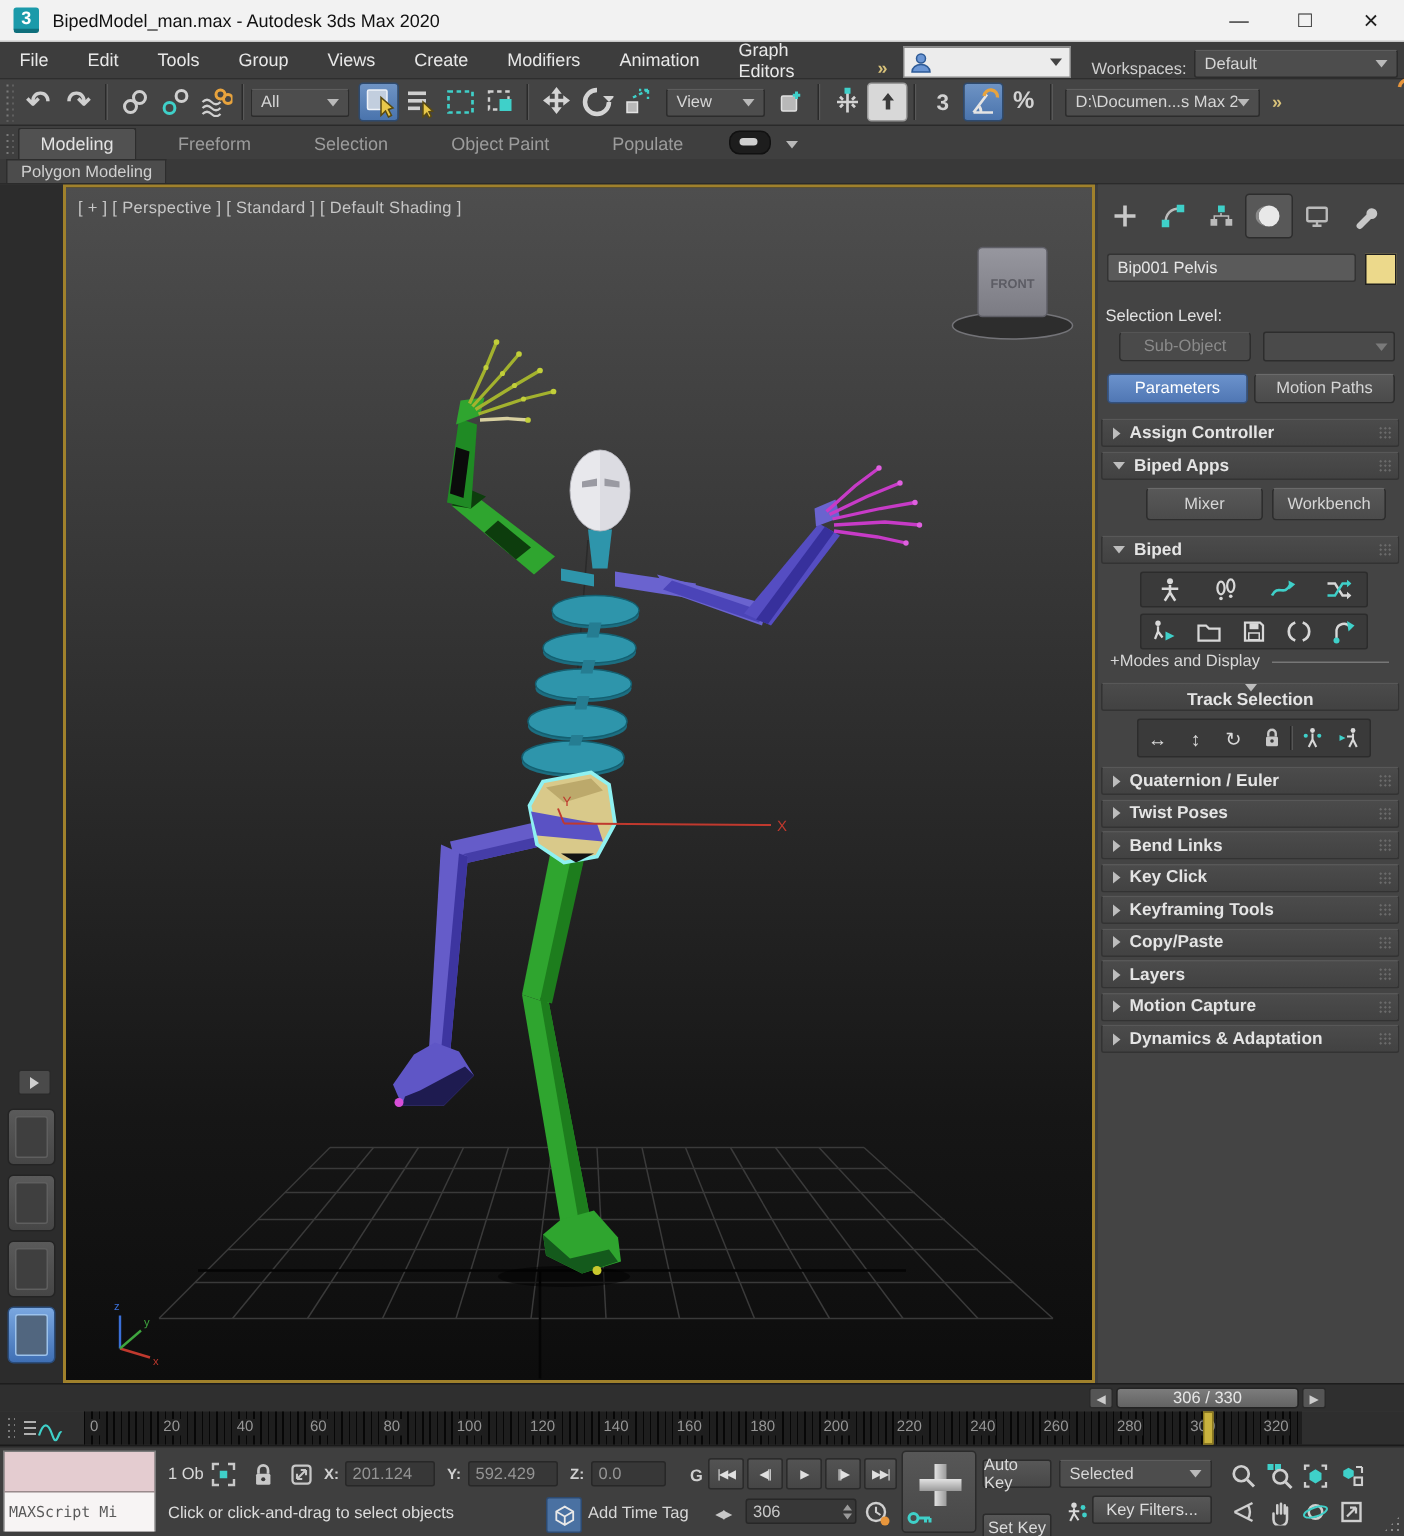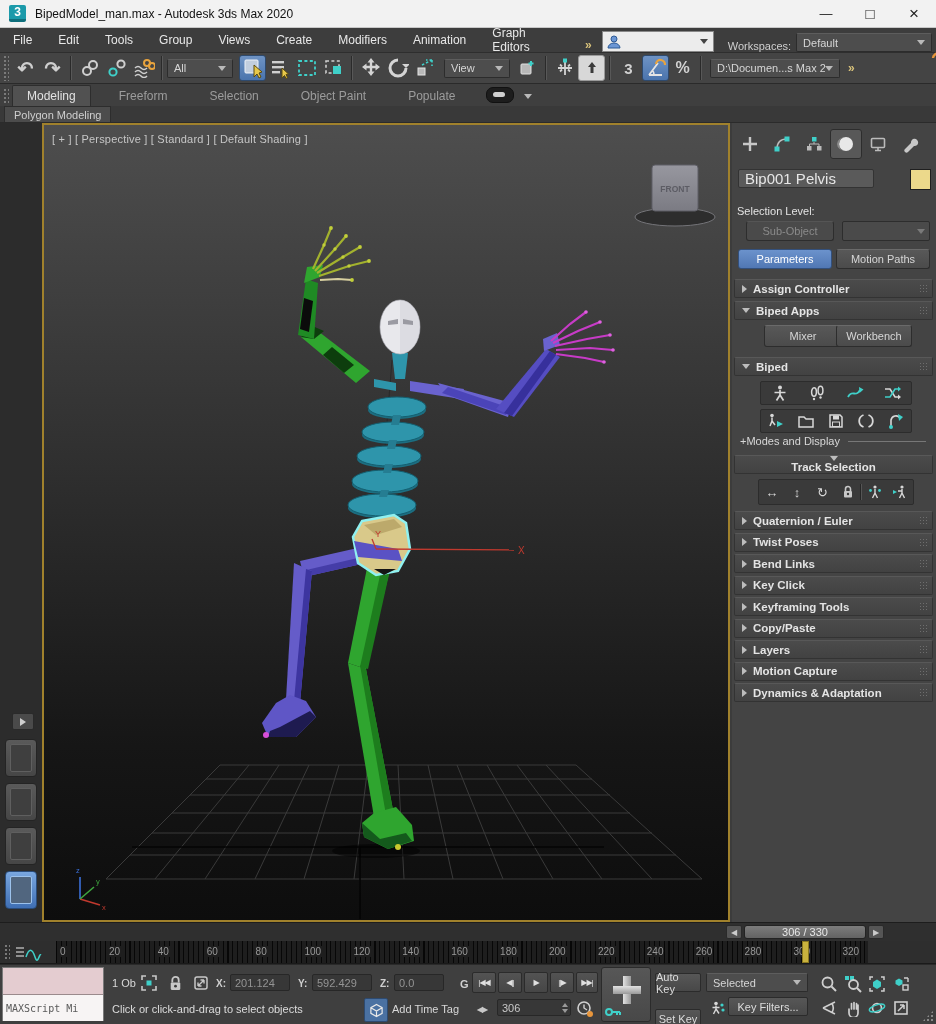--- a/index.html
+++ b/index.html
@@ -53,21 +53,21 @@
   .laytab.active{background:linear-gradient(#7aa7e0,#3f6fb4);border-color:#2a4c7a;}
   .laytab.active::after{background:#51667f;border-color:#9cc2ec;}
   .viewport{position:absolute;left:42px;top:123px;width:688px;height:799px;border:2px solid #a0812c;box-sizing:border-box;background:#222;}
   .vplabel{position:absolute;left:8px;top:8px;font-size:11px;color:#c6c6c6;letter-spacing:.2px;}
   .scene{position:absolute;left:0;top:0;}
   
   .cmdpanel{position:absolute;left:732px;top:123px;width:204px;height:799px;background:#444;}
   .ctabs{position:absolute;left:2px;top:6px;display:flex;}
   .ctab{width:32px;height:30px;display:flex;align-items:center;justify-content:center;border-radius:3px;}
   .ctab.active{background:#585858;border:1px solid #2d2d2d;box-sizing:border-box;}
-  .namefield{position:absolute;left:6px;top:46px;width:136px;height:19px;background:#5a5a5a;border:1px solid #333;border-radius:2px;color:#e6e6e6;font-size:15px;display:flex;align-items:center;padding-left:6px;box-sizing:border-box;}
+  .namefield{position:absolute;left:6px;top:46px;width:166px;height:19px;background:#5a5a5a;border:1px solid #333;border-radius:2px;color:#e6e6e6;font-size:11px;display:flex;align-items:center;padding-left:6px;box-sizing:border-box;}
   .colorswatch{position:absolute;left:178px;top:46px;width:19px;height:19px;background:#ecd98b;border:1px solid #1f1f1f;}
   .cplabel{position:absolute;font-size:11px;color:#e2e2e2;}
   .cbtn{position:absolute;background:linear-gradient(#585858,#4b4b4b);border:1px solid #2d2d2d;border-top-color:#6a6a6a;border-radius:3px;color:#d6d6d6;font-size:11px;display:flex;align-items:center;justify-content:center;box-sizing:border-box;}
   .cbtn.disabled{color:#8a8a8a;background:#4a4a4a;border-top-color:#555;}
   .cbtn.blue{background:linear-gradient(#6b92cc,#5077b4);border-color:#33507c;color:#fff;}
   .cdd{position:absolute;background:#4a4a4a;border:1px solid #2d2d2d;border-radius:2px;display:flex;align-items:center;box-sizing:border-box;}
   .rollout{position:absolute;left:2px;width:199px;height:19px;background:linear-gradient(#4b4b4b,#424242);border:1px solid #333;border-top-color:#585858;border-radius:2px;display:flex;align-items:center;box-sizing:border-box;}
   .rollout .rarrow{margin:0 6px 0 7px;}
   .rollout .rtitle{font-size:11.5px;font-weight:bold;color:#e4e4e4;}
   .rgrip{margin-left:auto;margin-right:4px;width:9px;height:9px;background-image:radial-gradient(#6e6e6e 32%,transparent 34%);background-size:3px 3px;}
@@ -516,21 +516,21 @@
       <span class="arrow-r rarrow"></span>
       <span class="rtitle">Assign Controller</span>
         <span class="rgrip"></span>
     </div>
     <div class="rollout" style="top:178px;">
       <span class="arrow-d rarrow"></span>
       <span class="rtitle">Biped Apps</span>
         <span class="rgrip"></span>
     </div>
     <div class="cbtn" style="left:32px;top:202px;width:78px;height:22px;">Mixer</div>
-    <div class="cbtn" style="left:104px;top:202px;width:76px;height:22px;">Workbench</div>
+    <div class="cbtn" style="left:116px;top:202px;width:76px;height:22px;">Workbench</div>
 
     <div class="rollout" style="top:234px;">
       <span class="arrow-d rarrow"></span>
       <span class="rtitle">Biped</span>
         <span class="rgrip"></span>
     </div>
     <div class="iconinset" style="left:28px;top:258px;width:152px;height:24px;">
       <div class="ibtn">
           <svg width="18" height="18" viewBox="0 0 18 18">
             <circle cx="9" cy="3.5" r="2" fill="#d8d8d8"></circle>

